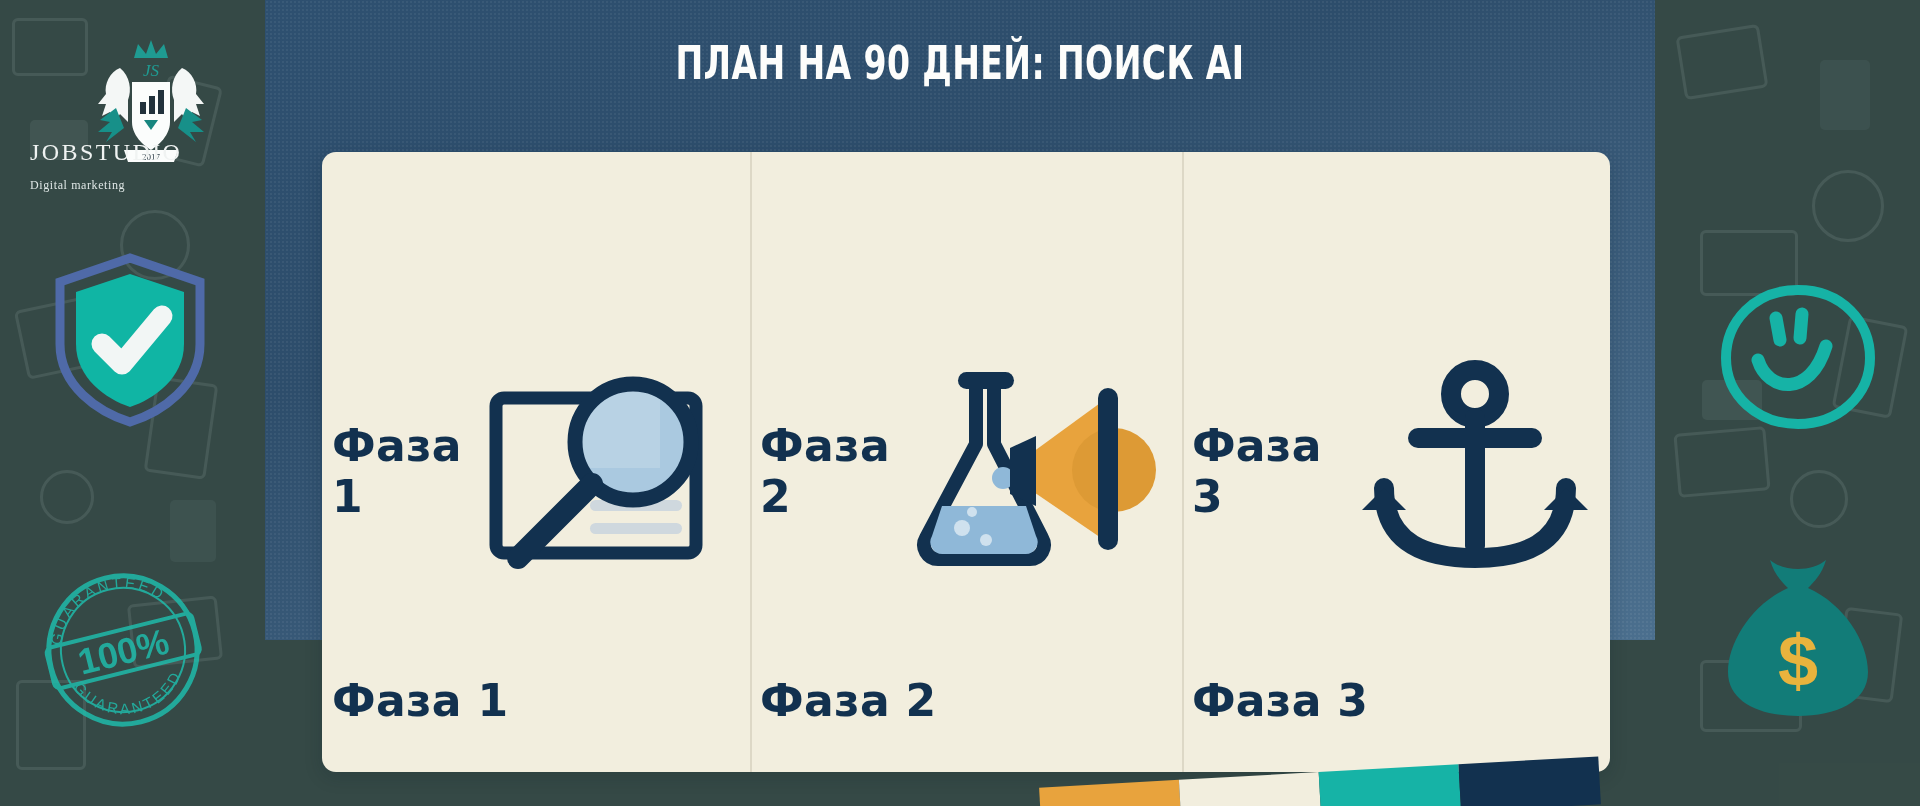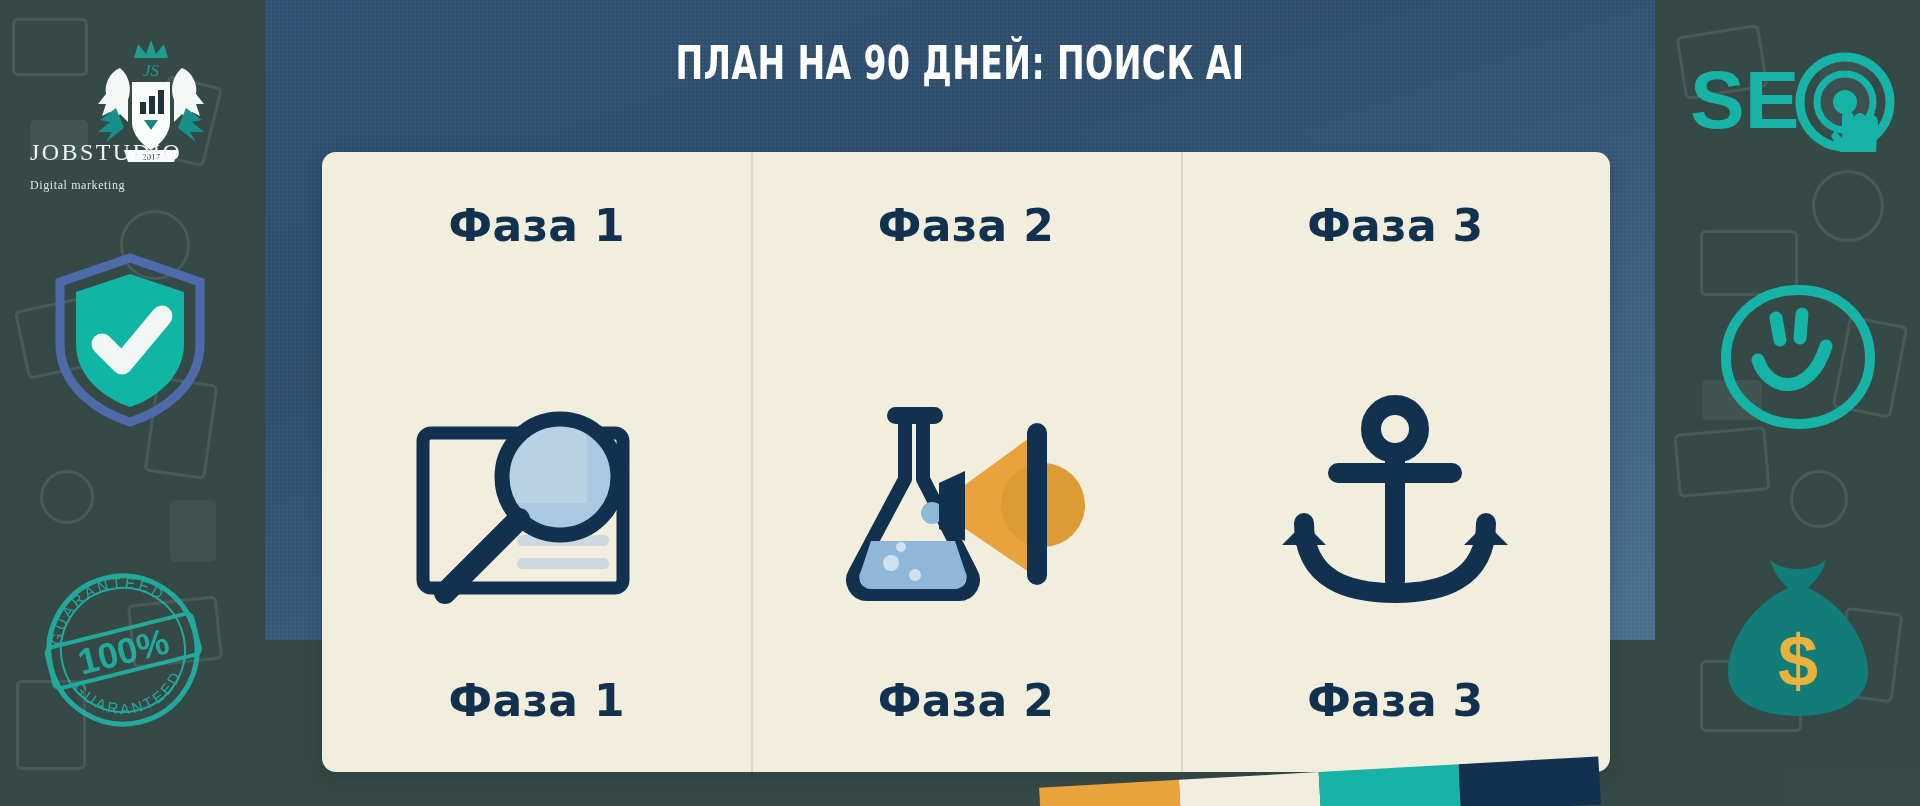--- a/index.html
+++ b/index.html
@@ -37,21 +37,21 @@
 
   
   .deck{
     position:absolute;left:322px;top:152px;width:1288px;height:620px;
     background:#f2eede;border-radius:14px;
     display:flex;
     box-shadow:0 5px 18px rgba(10,25,40,.18);
     overflow:hidden;
   }
   .card{
-    flex:1;display:flex;flex-direction:column;align-items:center;
+    flex:1;display:flex;flex-direction:row;align-items:center;
     justify-content:flex-start;padding:40px 10px 30px;position:relative;gap:12px;
   }
   .card + .card::before{
     content:"";position:absolute;left:0;top:0;bottom:0;width:2px;background:#ddd8c6;
   }
   .card-title,.card-footer{
     color:#12314f;font-weight:700;font-size:44px;letter-spacing:.3px;
     font-family:"DejaVu Sans","Liberation Sans",sans-serif;
   }
   .card-title{margin-top:8px;}
@@ -235,30 +235,20 @@
           <textPath href="#arcTop" startOffset="10%">GUARANTEED</textPath>
         </text>
         <path id="arcBot" d="M33 92 A62 62 0 0 0 157 92" fill="none"></path>
         <text fill="#1fbfae" font-family="Liberation Sans, sans-serif" font-size="15" letter-spacing="3">
           <textPath href="#arcBot" startOffset="12%">GUARANTEED</textPath>
         </text>
       </g>
     </svg>
   </div>
 
-  <div class="seo-mark">
-    <svg width="215" height="100" viewBox="0 0 215 100" aria-hidden="true">
-      <text x="0" y="76" fill="#16b3a6" font-family="Liberation Sans, sans-serif" font-size="82" font-weight="700">SE</text>
-      <circle cx="155" cy="50" r="45" fill="none" stroke="#16b3a6" stroke-width="9"></circle>
-      <circle cx="155" cy="50" r="28" fill="none" stroke="#16b3a6" stroke-width="7"></circle>
-      <circle cx="155" cy="50" r="12" fill="#16b3a6"></circle>
-      <path d="M152 50 L152 86 L145 78 L141 84 L150 100 L186 100 L188 70 C188 62 178 60 176 68
-               C176 60 166 58 164 66 C164 58 154 57 152 64 Z" fill="#16b3a6"></path>
-    </svg>
-  </div>
 
   <div class="smiley">
     <svg width="160" height="150" viewBox="0 0 160 150" aria-hidden="true">
       <path d="M80 8 C124 8 152 40 152 76 C152 114 120 142 80 142 C40 142 8 114 8 76 C8 40 36 8 80 8" fill="none" stroke="#16b3a6" stroke-width="10" stroke-linecap="round"></path>
       <path d="M58 36 L62 58" stroke="#16b3a6" stroke-width="13" stroke-linecap="round"></path>
       <path d="M84 32 L82 56" stroke="#16b3a6" stroke-width="13" stroke-linecap="round"></path>
       <path d="M40 78 C50 110 92 116 108 64" fill="none" stroke="#16b3a6" stroke-width="13" stroke-linecap="round"></path>
     </svg>
   </div>
 

